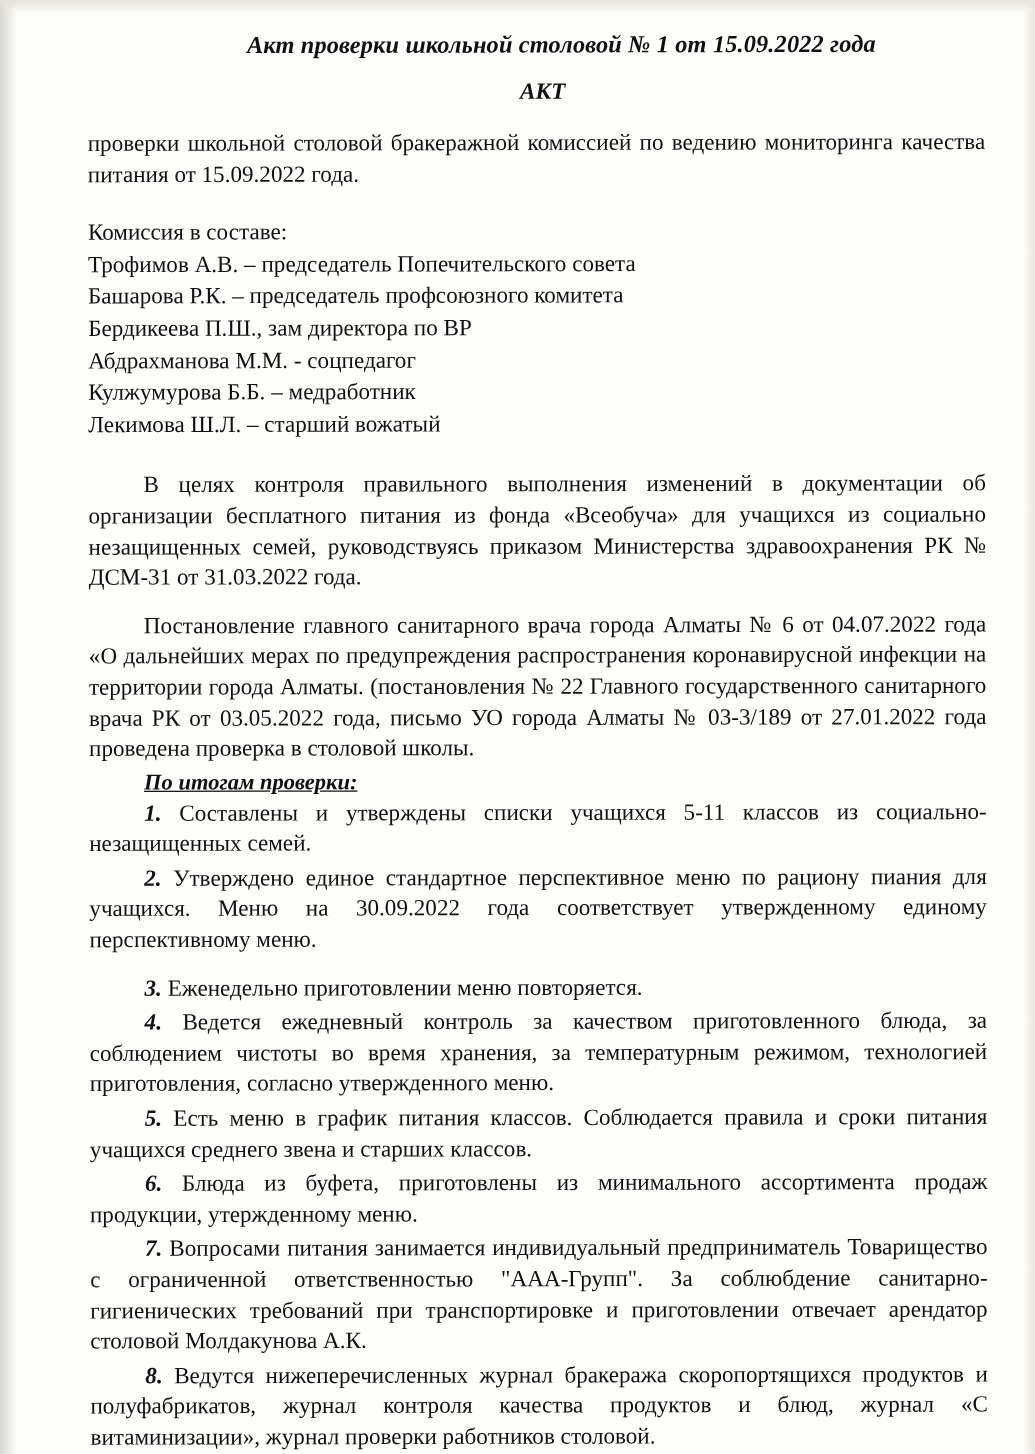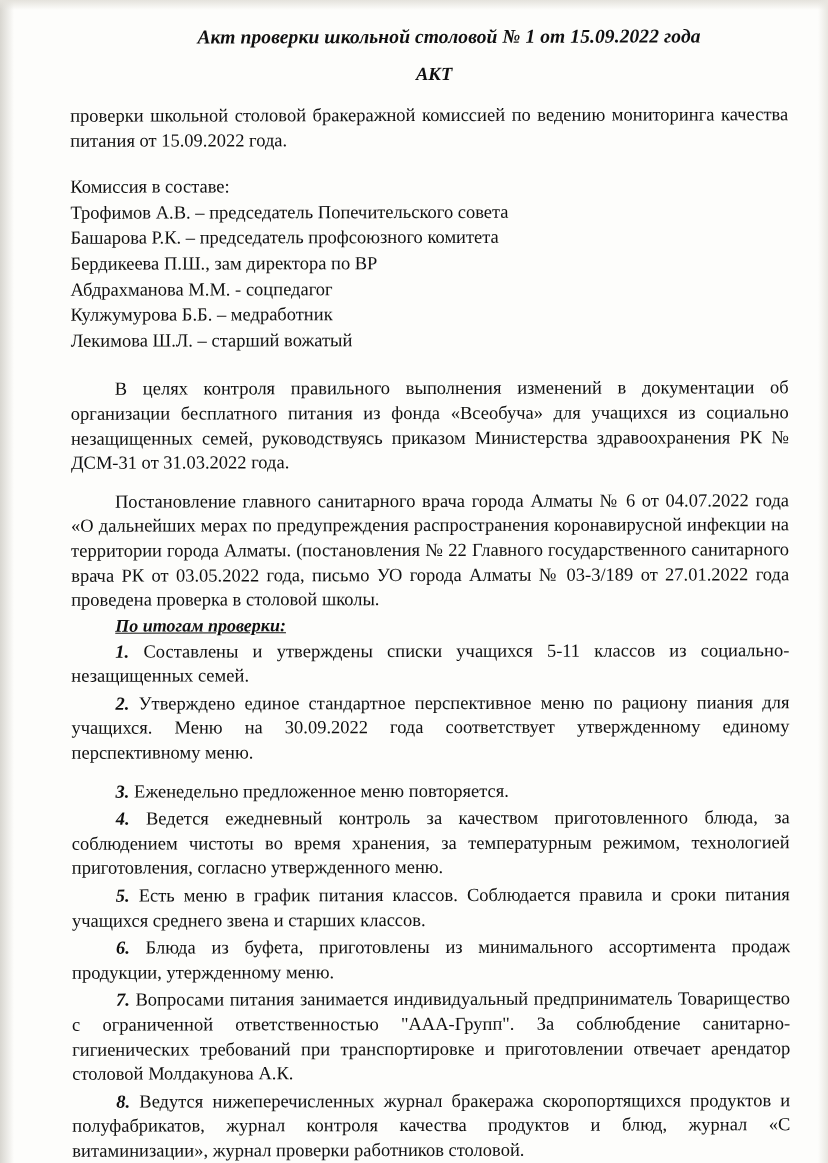--- a/index.html
+++ b/index.html
@@ -146,21 +146,21 @@
 
     <p class="indent para">В целях контроля правильного выполнения изменений в документации об организации бесплатного питания из фонда «Всеобуча» для учащихся из социально незащищенных семей, руководствуясь приказом Министерства здравоохранения РК № ДСМ-31 от 31.03.2022 года.</p>
     <p class="indent para-tight">Постановление главного санитарного врача города Алматы № 6 от 04.07.2022 года «О дальнейших мерах по предупреждения распространения коронавирусной инфекции на территории города Алматы. (постановления № 22 Главного государственного санитарного врача РК от 03.05.2022 года, письмо УО города Алматы № 03-3/189 от 27.01.2022 года проведена проверка в столовой школы.</p>
 
     <p class="results-label">По итогам проверки:</p>
 
     <p class="item"><span class="num">1.</span> <span>Составлены и утверждены списки учащихся 5-11 классов из социально-незащищенных семей.</span></p>
 
     <p class="item item-gap"><span class="num">2.</span> <span>Утверждено единое стандартное перспективное меню по рациону пиания для учащихся. Меню на 30.09.2022 года соответствует утвержденному единому перспективному меню.</span></p>
 
-    <p class="item"><span class="num">3.</span> <span>Еженедельно предложенное меню повторяется.</span></p>
+    <p class="item"><span class="num">3.</span> <span>Еженедельно приготовлении меню повторяется.</span></p>
 
     <p class="item"><span class="num">4.</span> <span>Ведется ежедневный контроль за качеством приготовленного блюда, за соблюдением чистоты во время хранения, за температурным режимом, технологией приготовления, согласно утвержденного меню.</span></p>
 
     <p class="item"><span class="num">5.</span> <span>Есть меню в график питания классов. Соблюдается правила и сроки питания учащихся среднего звена и старших классов.</span></p>
 
     <p class="item"><span class="num">6.</span> <span>Блюда из буфета, приготовлены из минимального ассортимента продаж продукции, утержденному меню.</span></p>
 
     <p class="item"><span class="num">7.</span> <span>Вопросами питания занимается индивидуальный предприниматель Товарищество с ограниченной ответственностью "ААА-Групп". За соблюбдение санитарно-гигиенических требований при транспортировке и приготовлении отвечает арендатор столовой Молдакунова А.К.</span></p>
 
     <p class="item"><span class="num">8.</span> <span>Ведутся нижеперечисленных журнал бракеража скоропортящихся продуктов и полуфабрикатов, журнал контроля качества продуктов и блюд, журнал «С витаминизации», журнал проверки работников столовой.</span></p>

